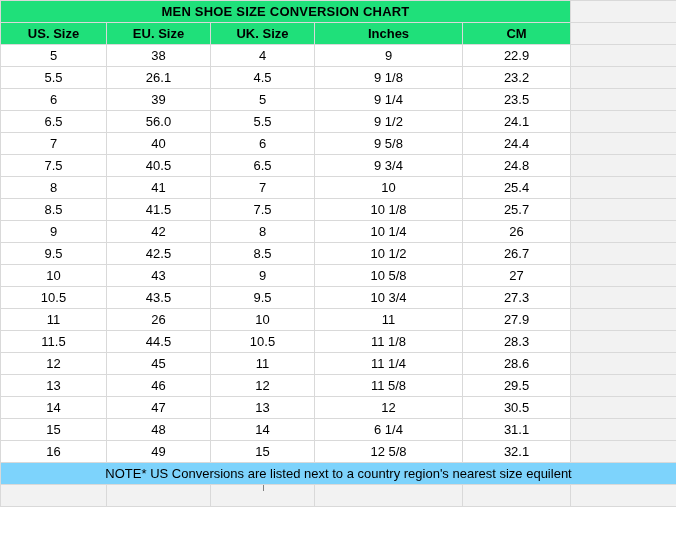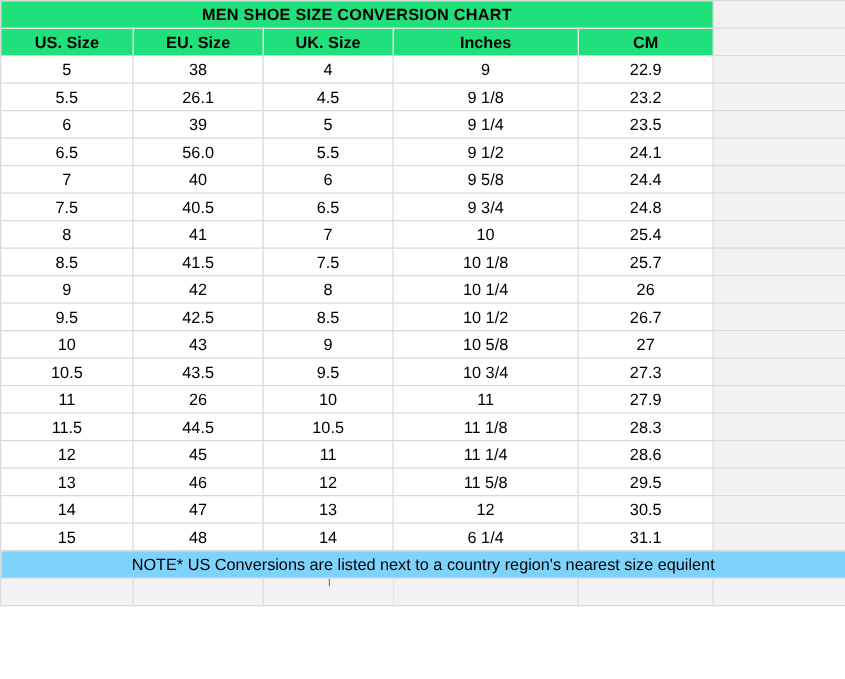--- a/index.html
+++ b/index.html
@@ -258,20 +258,28 @@
         <td class="blank-cell"></td>
       </tr>
       <tr>
         <td class="data-cell">15</td>
         <td class="data-cell">48</td>
         <td class="data-cell">14</td>
         <td class="data-cell">6 1/4</td>
         <td class="data-cell">31.1</td>
         <td class="blank-cell"></td>
       </tr>
+      <tr>
+        <td class="data-cell">16</td>
+        <td class="data-cell">49</td>
+        <td class="data-cell">15</td>
+        <td class="data-cell">12 5/8</td>
+        <td class="data-cell">32.1</td>
+        <td class="blank-cell"></td>
+      </tr>
 
       <tr>
         <td class="note-cell" colspan="6">NOTE* US Conversions are listed next to a country region's nearest size equilent</td>
       </tr>
 
       <tr class="bottom-strip">
         <td></td>
         <td></td>
         <td class="tick"></td>
         <td></td>

